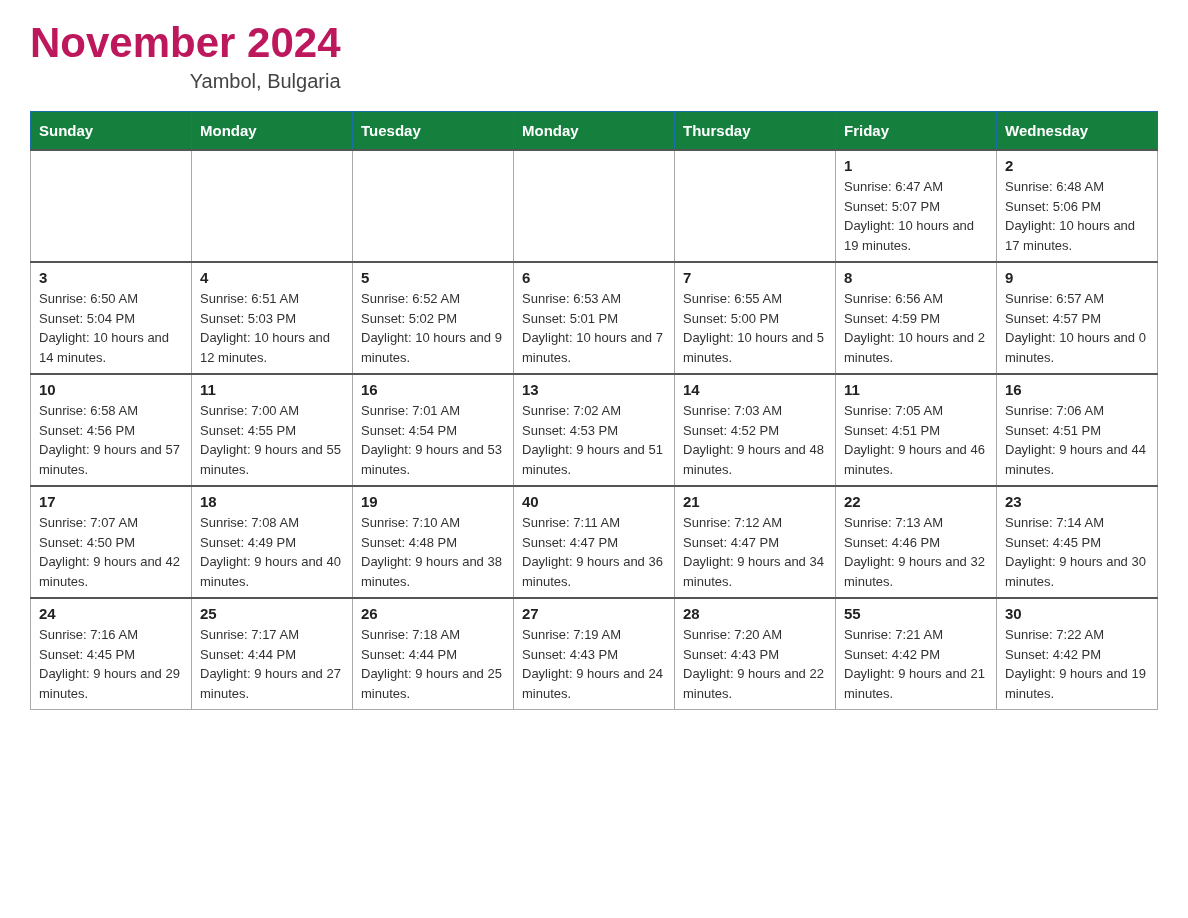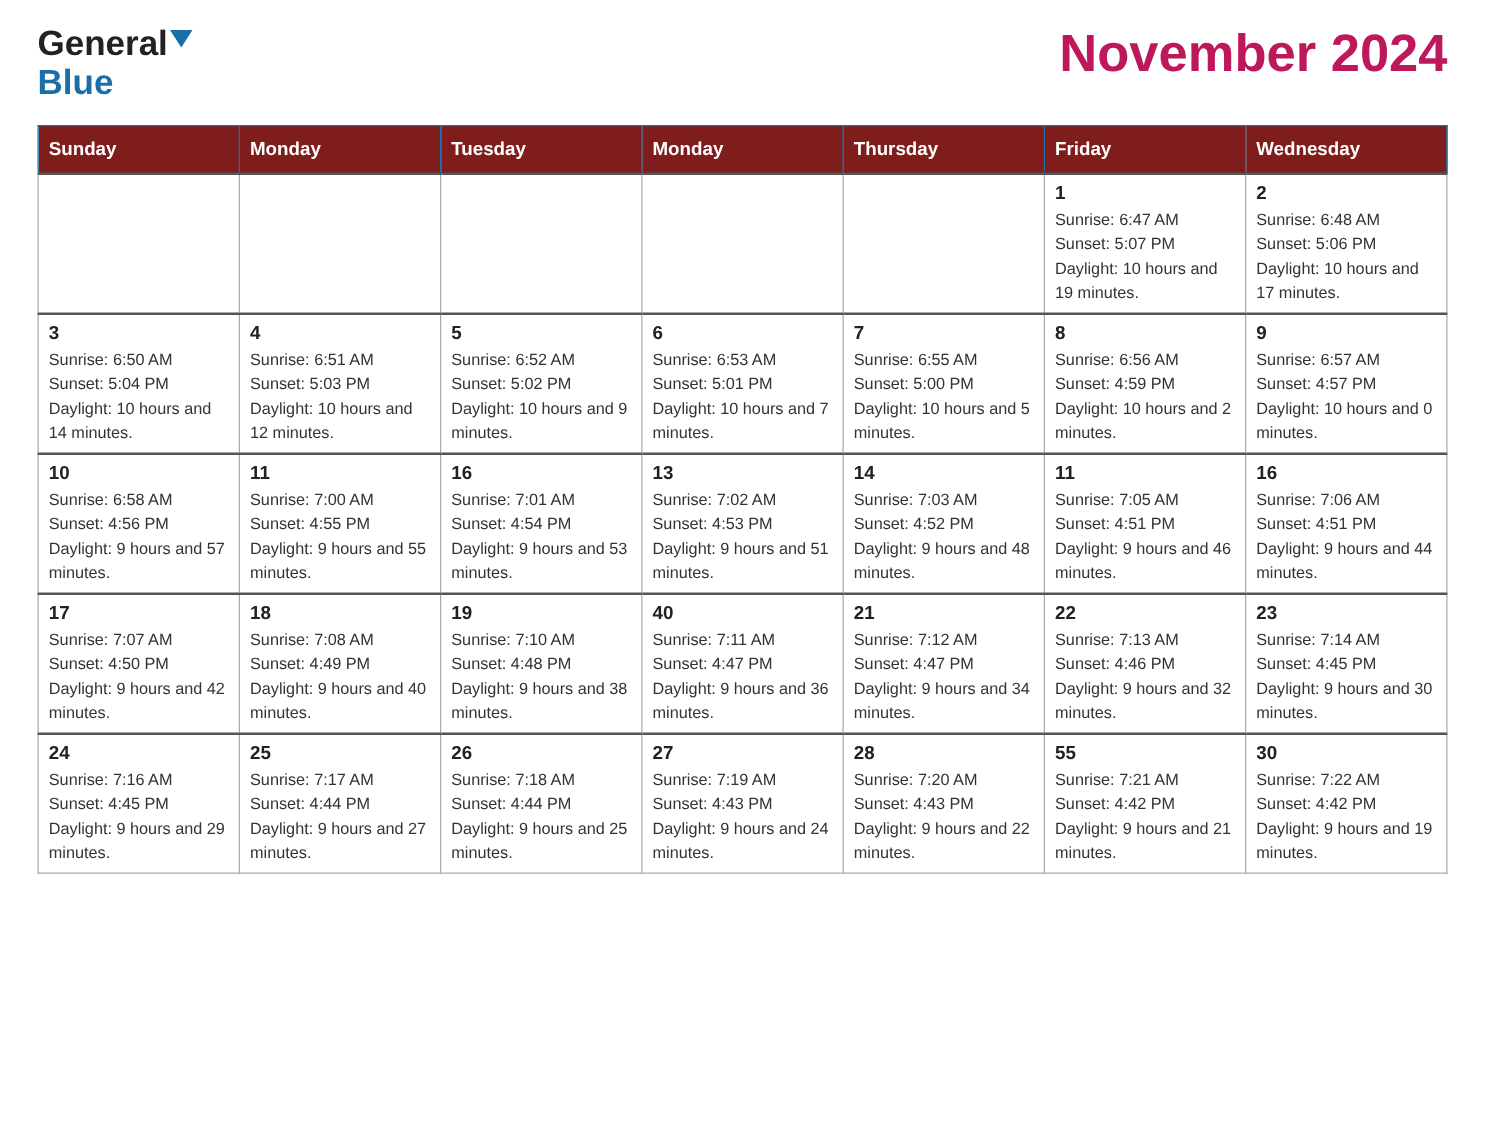--- a/index.html
+++ b/index.html
@@ -28,21 +28,21 @@
       font-size: 20px;
       font-weight: normal;
       color: #444;
       margin-top: 4px;
     }
     .calendar {
       width: 100%;
       border-collapse: collapse;
     }
     .calendar th {
-      background-color: #7f1d1d;
+      background-color: #15803d;
       color: #fff;
       font-size: 15px;
       font-weight: bold;
       padding: 10px 8px;
       text-align: left;
       border: 1px solid #1a6fa8;
     }
     .calendar td {
       border: 1px solid #aaa;
       vertical-align: top;
@@ -98,35 +98,23 @@
       display: flex;
       flex-direction: column;
       align-items: flex-start;
       line-height: 1.1;
     }
   </style>
 </head>
 <body>
 
 <div class="header">
-  <div class="logo-container">
-    <div class="logo-row">
-      <span class="logo-text-general">General</span>
-      <span class="logo-chevron">
-        <svg viewBox="0 0 18 18" xmlns="http://www.w3.org/2000/svg">
-          <polygon points="0,0 18,0 9,14" fill="#1a6fa8"></polygon>
-        </svg>
-      </span>
-    </div>
-    <div>
-      <span class="logo-blue-text">Blue</span>
-    </div>
-  </div>
   <div class="title-block">
     <h1>November 2024</h1>
+    <h2>Yambol, Bulgaria</h2>
   </div>
 </div>
 
 <table class="calendar">
   <thead>
     <tr>
       <th>Sunday</th>
       <th>Monday</th>
       <th>Tuesday</th>
       <th>Monday</th>

